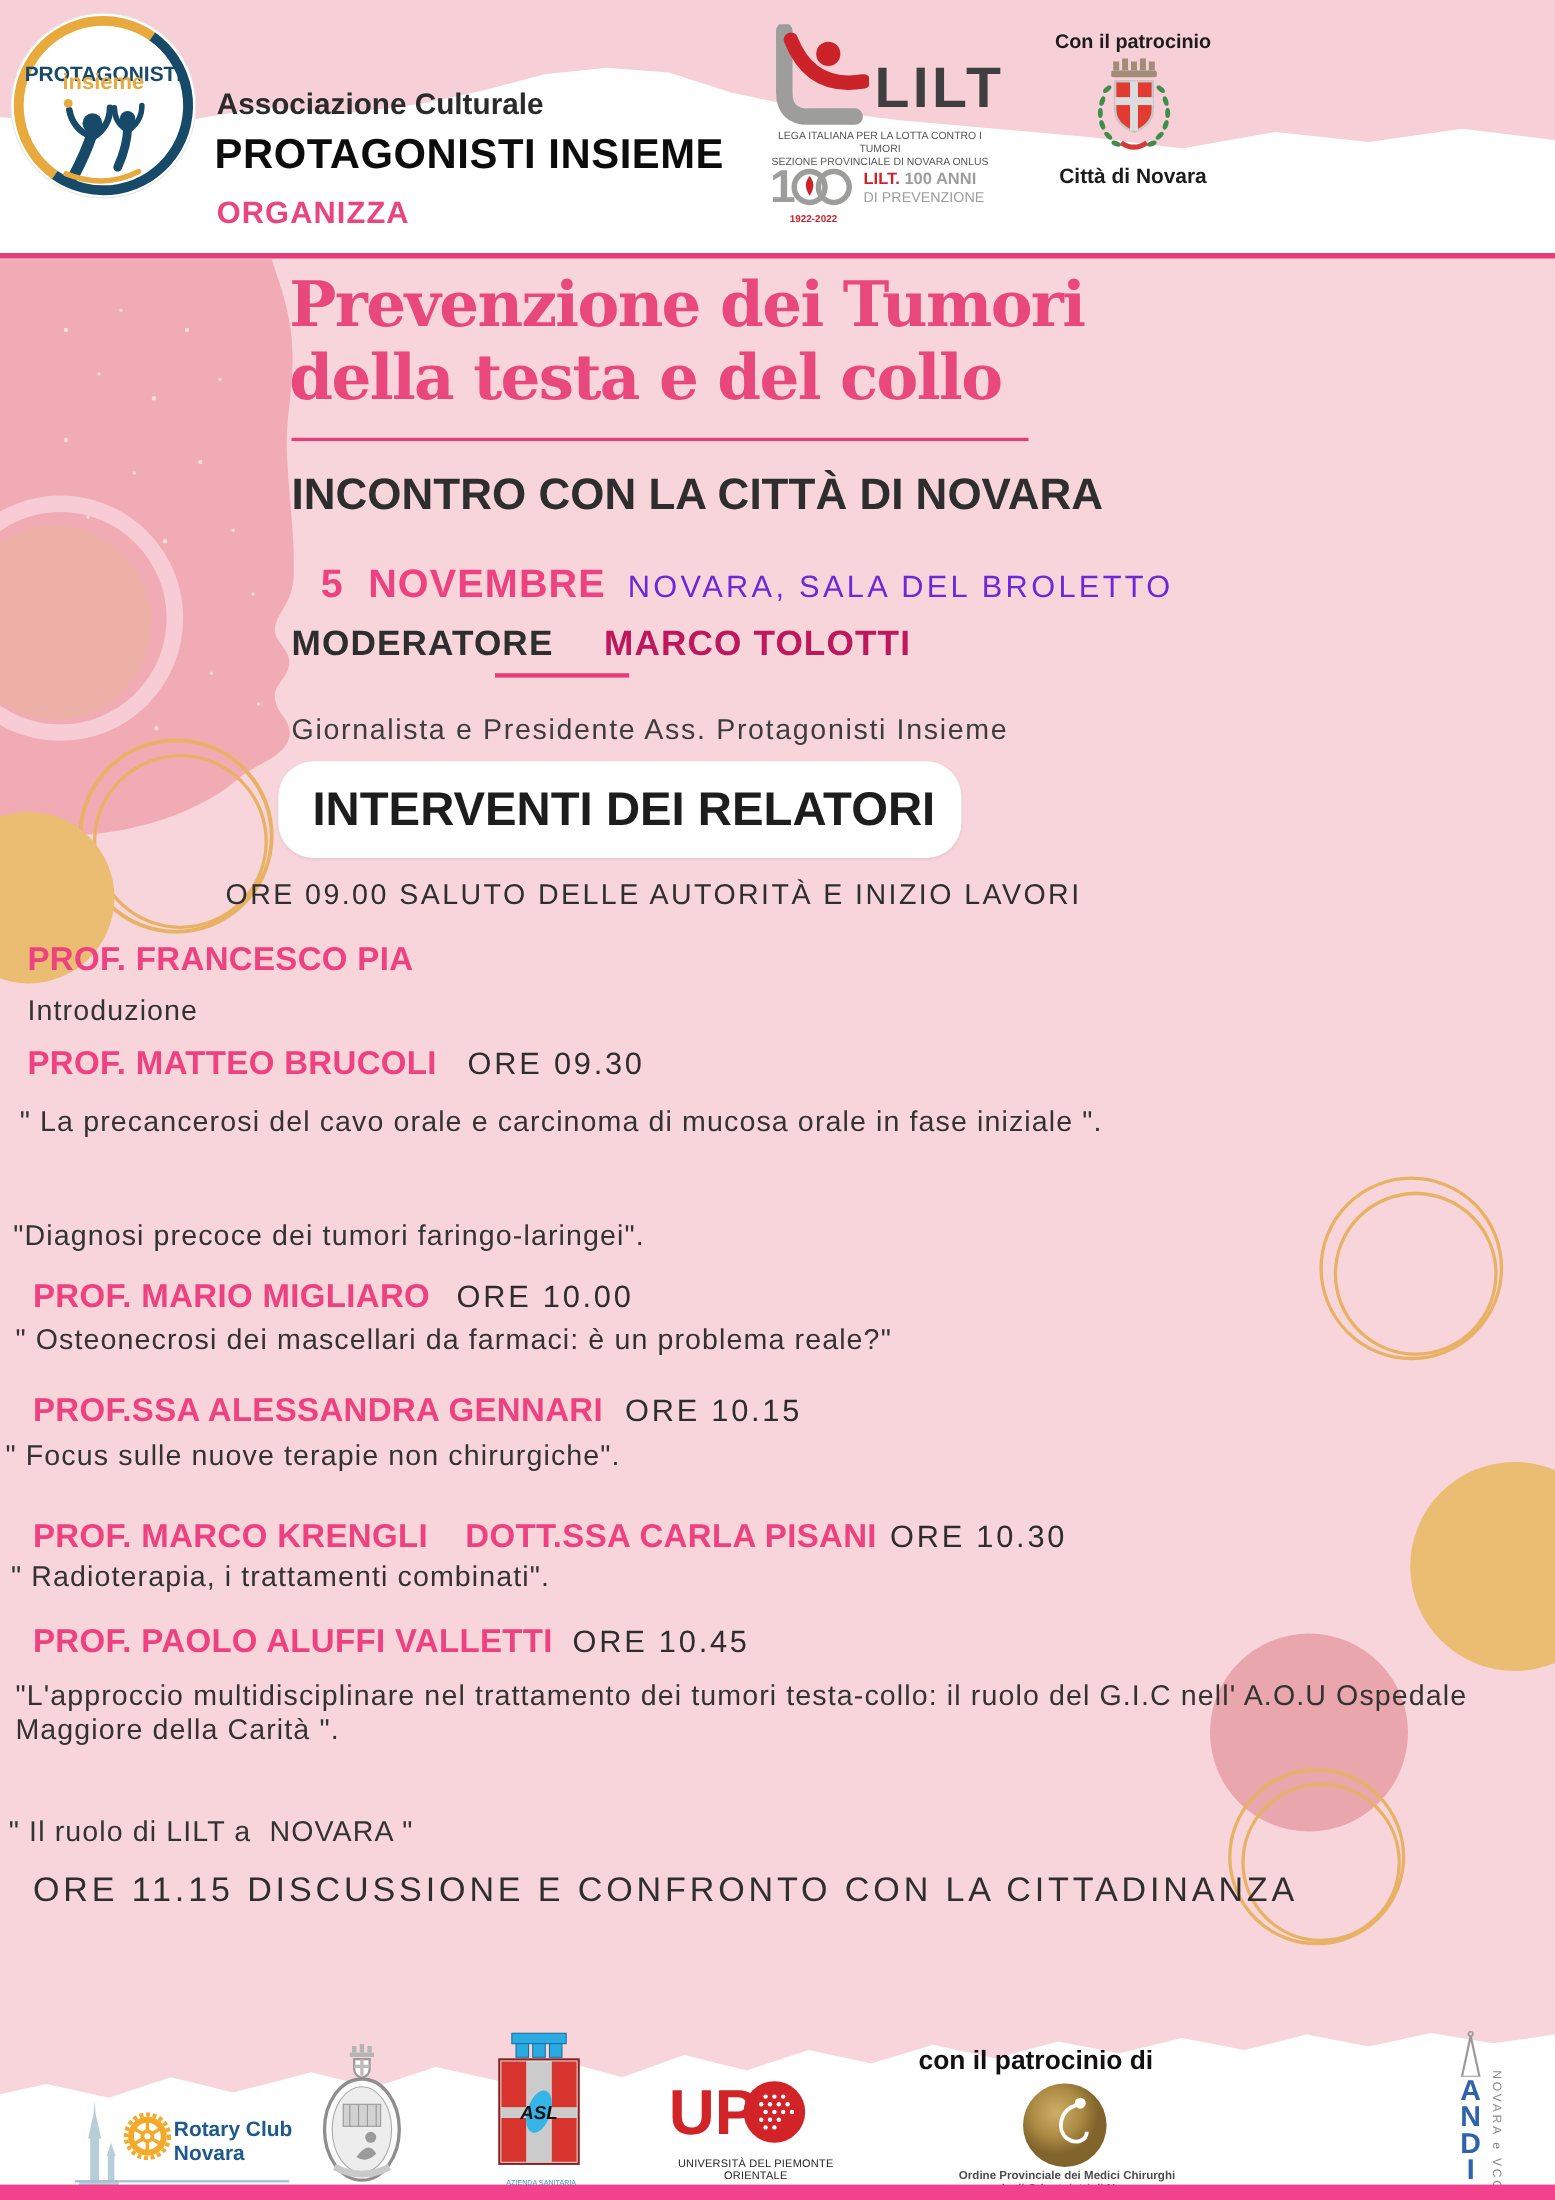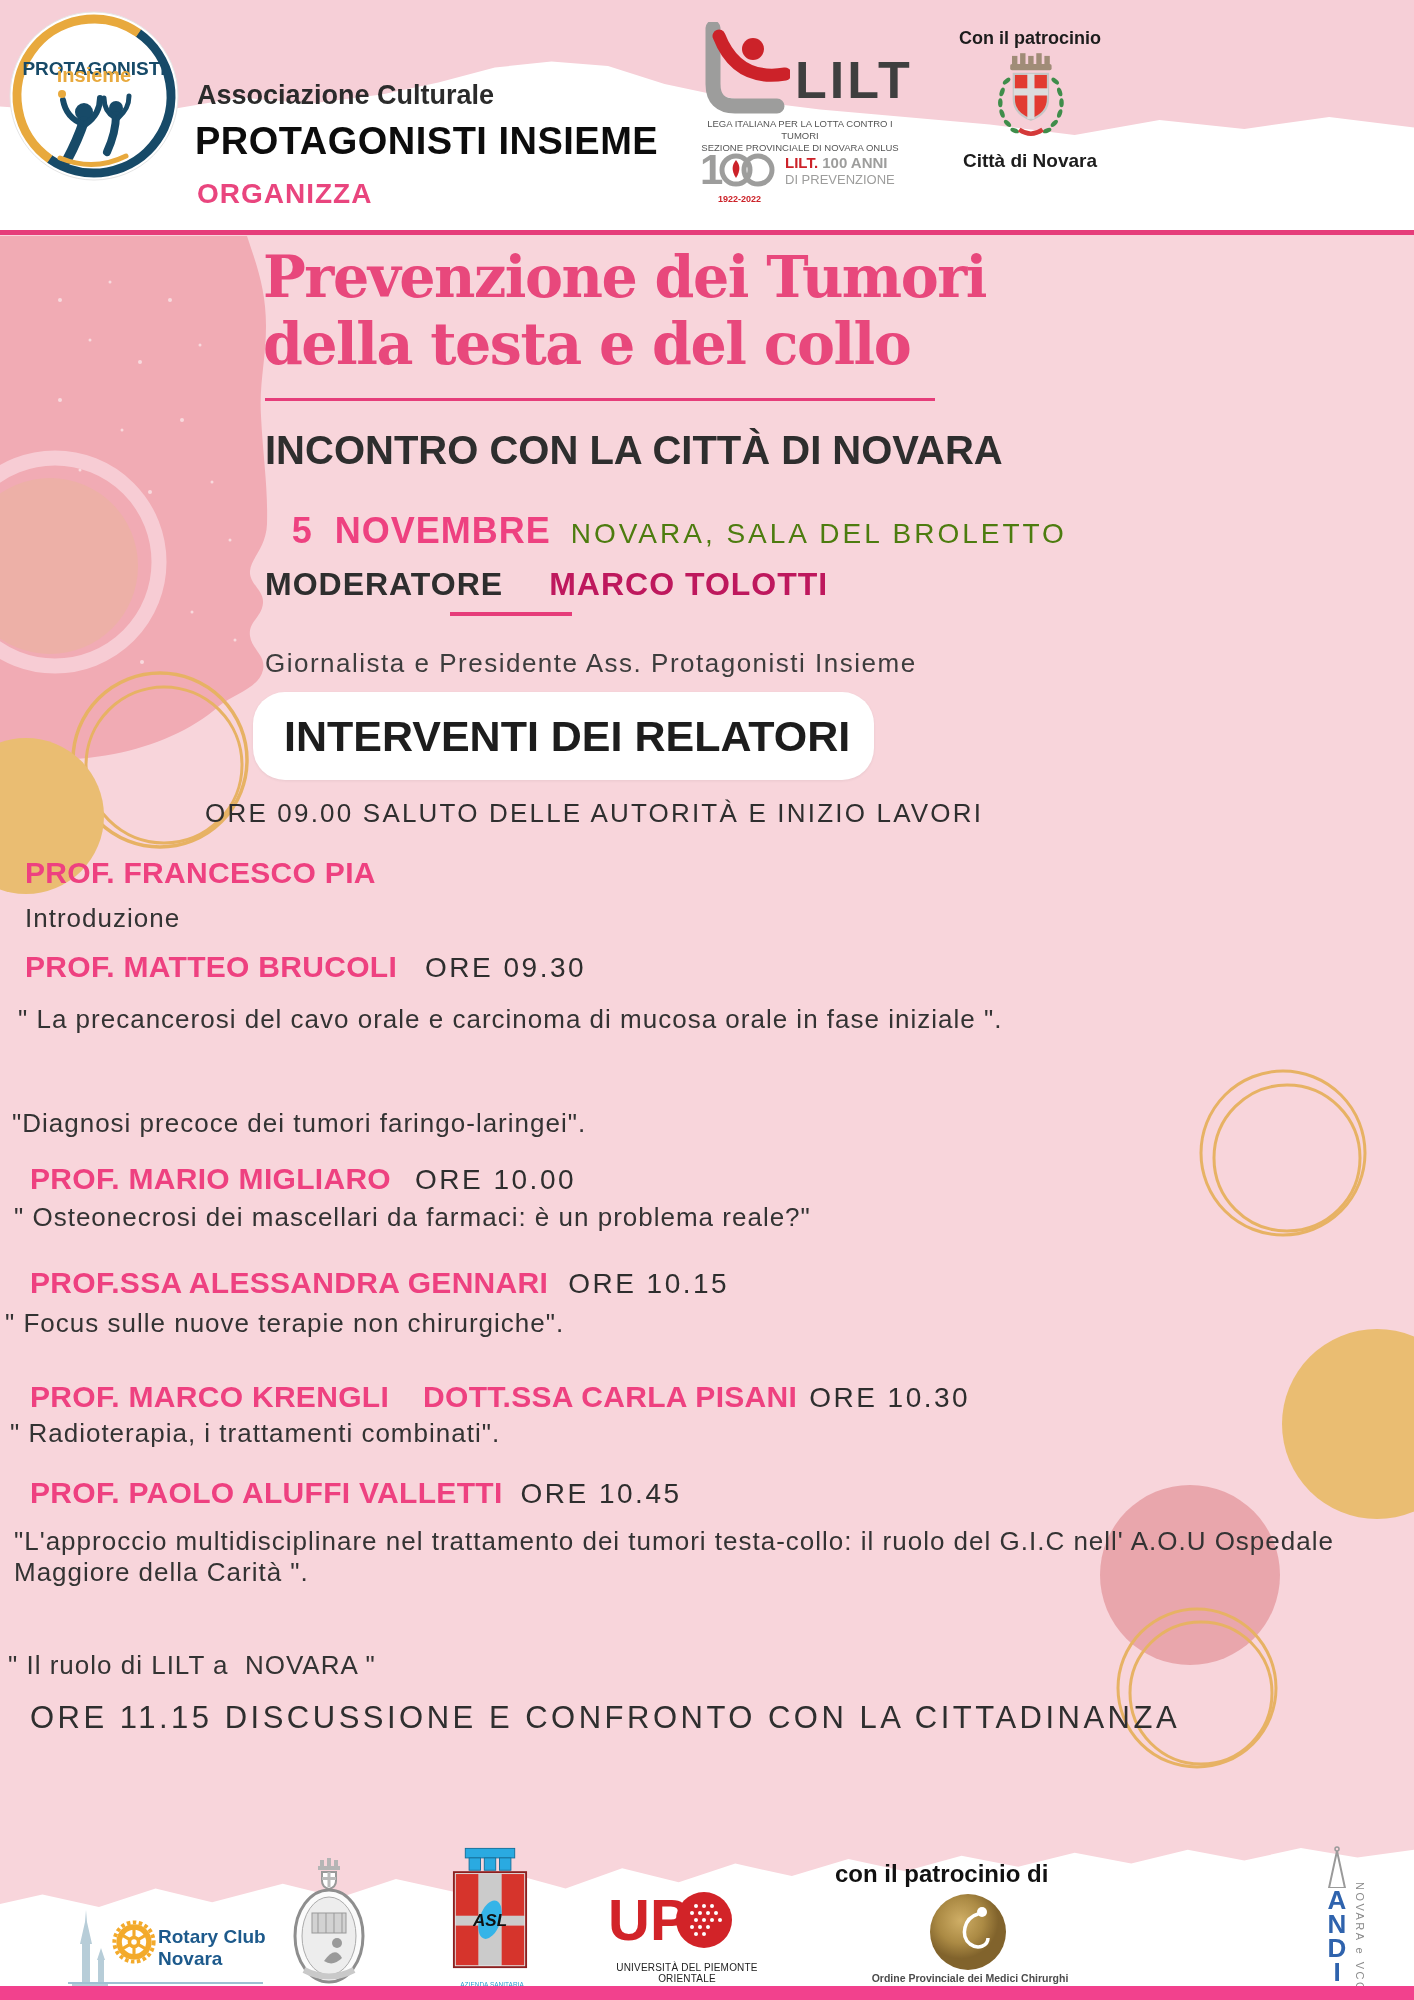--- a/index.html
+++ b/index.html
@@ -35,21 +35,21 @@
   
   .decor{position:absolute;top:0;left:0;z-index:1;}
   
   .content{position:absolute;inset:0;z-index:2;}
   .title{position:absolute;left:263px;top:243px;font-family:"DejaVu Serif",serif;font-weight:bold;
          font-size:57px;line-height:67px;color:#e8487c;letter-spacing:-1.5px;white-space:pre;}
   .title-underline{position:absolute;left:265px;top:398px;width:670px;height:3px;background:#e63d7a;}
   .meeting{position:absolute;left:265px;top:428px;font-size:40px;font-weight:bold;color:#2e2e2e;}
   .dateline{position:absolute;left:265px;top:492px;white-space:pre;}
   .date{font-size:36px;font-weight:bold;color:#ee4180;letter-spacing:1px;}
-  .venue{font-size:28px;color:#4d7c0f;letter-spacing:3px;margin-left:20px;}
+  .venue{font-size:28px;color:#6d28d9;letter-spacing:3px;margin-left:20px;}
   .moderator{position:absolute;left:265px;top:566px;}
   .mod-label{font-size:32px;font-weight:bold;color:#2e2e2e;letter-spacing:1px;}
   .mod-name{font-size:32px;font-weight:bold;color:#be185d;letter-spacing:1px;margin-left:46px;}
   .mod-underline{position:absolute;left:450px;top:612px;width:122px;height:4px;background:#e63d7a;}
   .mod-role{position:absolute;left:265px;top:648px;font-size:26px;color:#3d3d3d;letter-spacing:1.5px;}
   .pill{position:absolute;left:253px;top:692px;width:590px;height:88px;background:#ffffff;border-radius:32px;
         display:flex;align-items:center;justify-content:flex-start;box-shadow:0 1px 3px rgba(0,0,0,0.06);padding-left:31px;}
   .pill span{font-size:43px;font-weight:bold;color:#1d1d1d;letter-spacing:0px;}
   .opening{position:absolute;left:205px;top:798px;font-size:26px;color:#2f2f2f;letter-spacing:2.2px;}
   .name{font-size:30px;font-weight:bold;color:#ee4180;letter-spacing:0.3px;}

